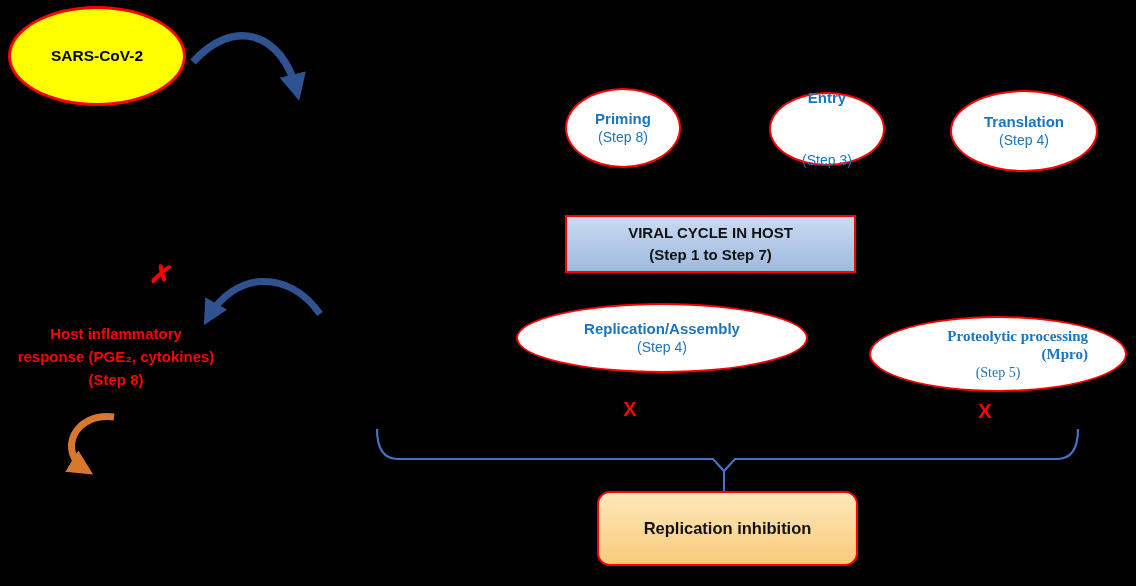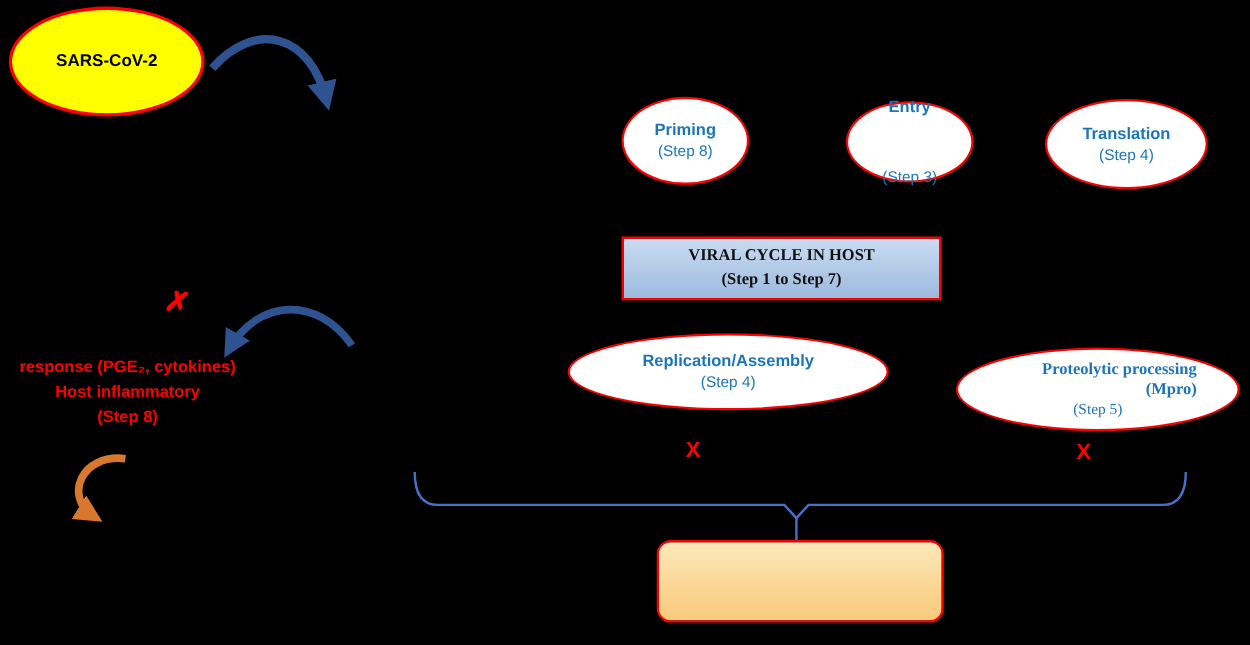--- a/index.html
+++ b/index.html
@@ -24,21 +24,21 @@
   .node-virus{left:8px;top:6px;width:178px;height:100px;}
   .node-release{left:313px;top:301px;width:144px;height:68px;}
   .node-replication{left:516px;top:303px;width:292px;height:70px;}
   .node-proteolytic{left:869px;top:316px;width:258px;height:76px;font-family:Liberation Serif, serif;}
   .node-proteolytic .nm{width:180px;}
   .cycle-box{
     position:absolute;left:565px;top:215px;width:291px;height:58px;box-sizing:border-box;
     background:linear-gradient(180deg,#c9dbf1 0%,#9dbade 100%);
     border:2px solid #f00;color:#111;font-weight:bold;font-size:15px;
     display:flex;flex-direction:column;align-items:center;justify-content:center;
-    text-align:center;line-height:1.45;font-family:Liberation Serif, serif;
+    text-align:center;line-height:1.45;
   }
   .inhib-box{
     position:absolute;left:597px;top:491px;width:261px;height:75px;box-sizing:border-box;
     background:linear-gradient(180deg,#fde8ba 0%,#f9c97b 100%);
     border:2.5px solid #f00;border-radius:13px;color:#111;font-weight:bold;font-size:16.5px;
     display:flex;flex-direction:column;align-items:center;justify-content:center;
     text-align:center;line-height:1.5;
   }
   .host-text{
     position:absolute;left:5px;top:322px;width:222px;text-align:center;
@@ -110,21 +110,22 @@
   <div class="ell node-proteolytic">
     <span class="nm">Proteolytic processing (Mpro)</span>
     <span class="st">(Step 5)</span>
   </div>
 
   <span class="xmark x1">X</span>
   <span class="xmark x2">X</span>
   <span class="cross">✗</span>
 
   <div class="host-text">
+    <div>Host inflammatory</div>
     <div>response (PGE₂, cytokines)</div>
-    <div>Host inflammatory</div>
     <div>(Step 8)</div>
   </div>
 
   <div class="inhib-box">
+    <span>Replication inhibition</span>
   </div>
 
 </div>
 
 </body></html>

